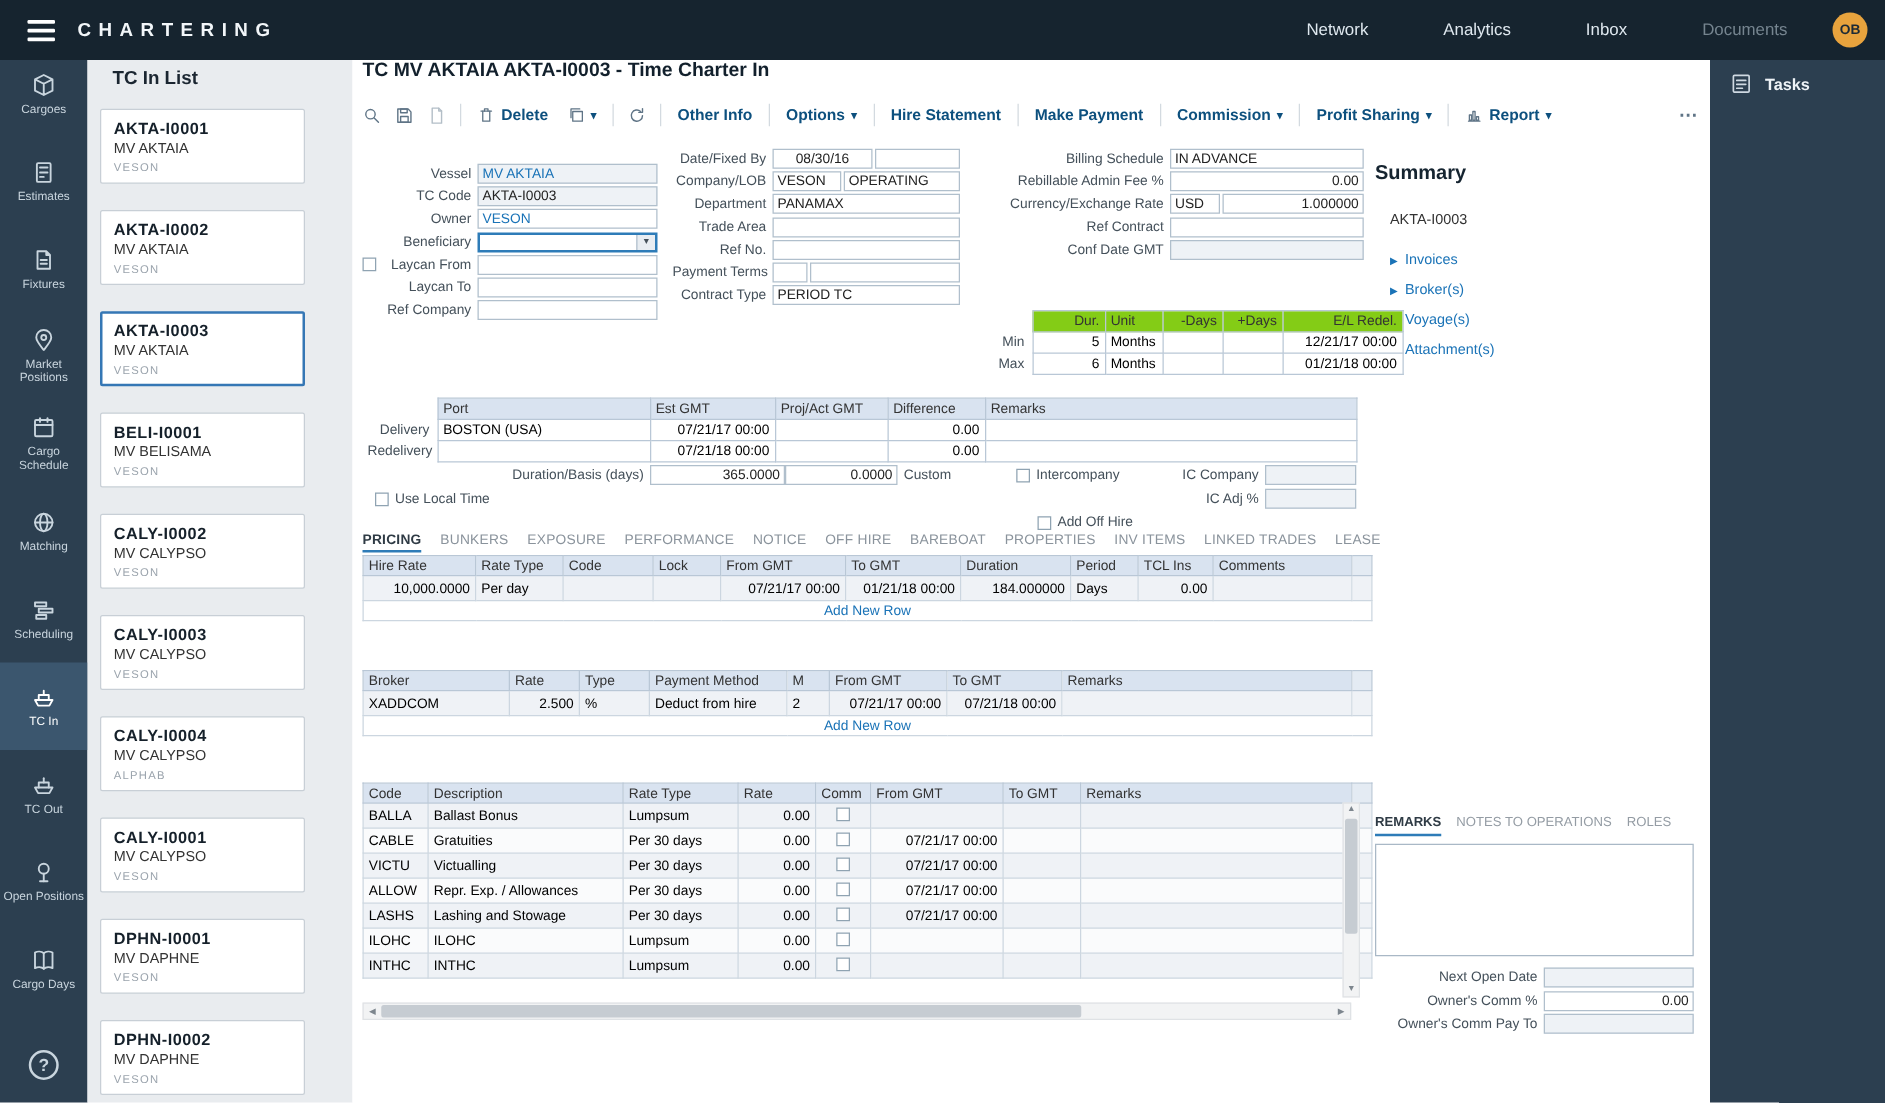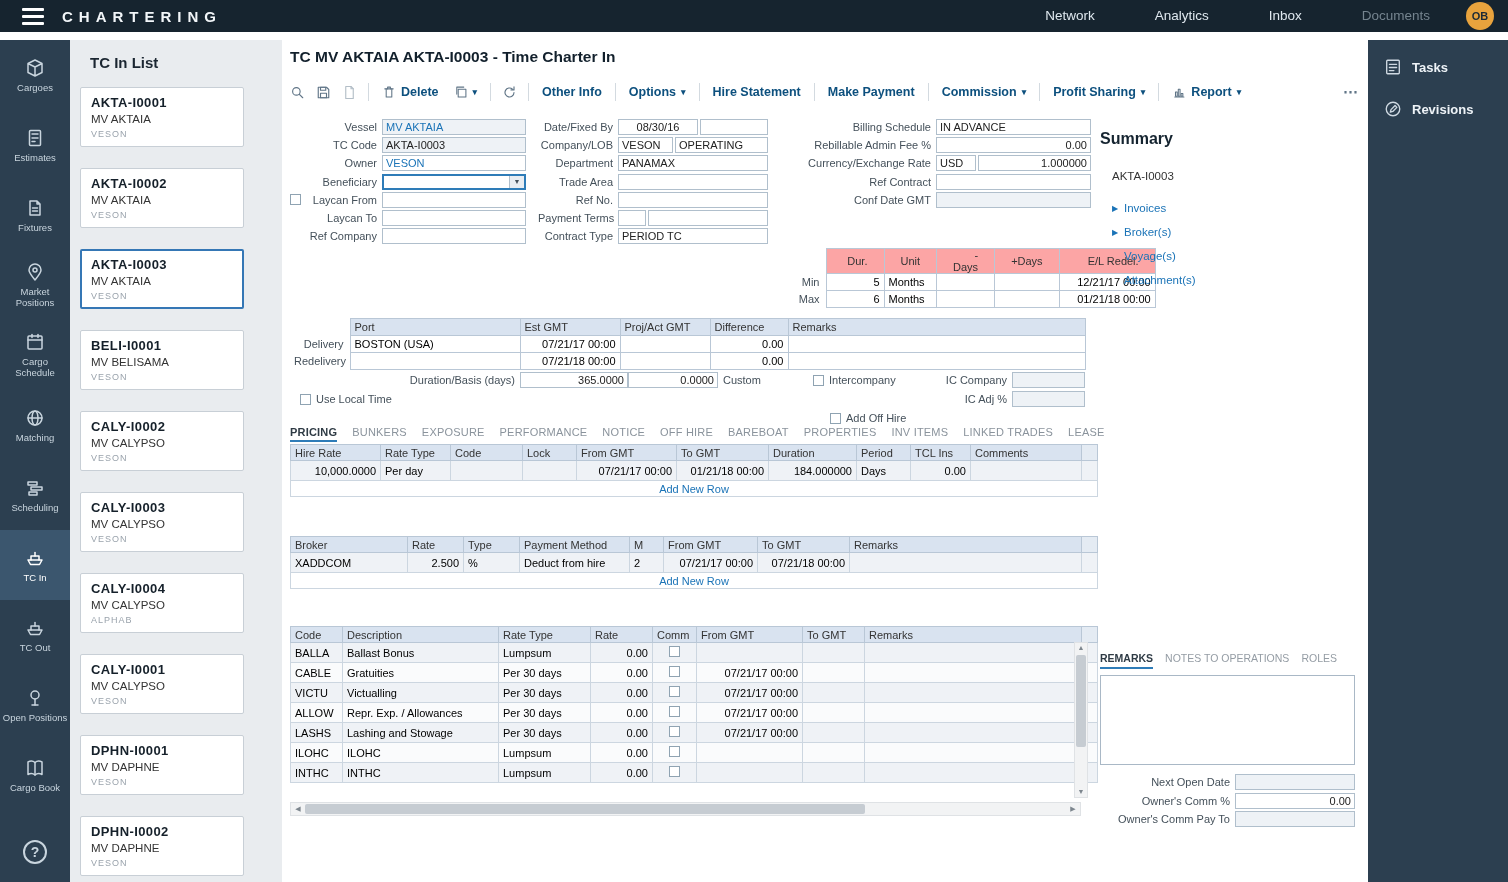--- a/index.html
+++ b/index.html
@@ -2,21 +2,21 @@
 <html><head>
 <meta charset="utf-8">
 <style>
   * { margin:0; padding:0; box-sizing:border-box; }
   html,body { width:1508px; height:882px; overflow:hidden; background:#fff;
               font-family:"Liberation Sans", sans-serif; }
   svg { display:block; }
   .ico { fill:none; stroke:currentColor; stroke-width:1.5; stroke-linecap:round; stroke-linejoin:round; }
 
   
-  .topbar { position:absolute; top:0; left:0; width:1508px; height:32px; background:#16242f;
+  .topbar { position:absolute; top:0; left:0; width:1508px; height:48px; background:#16242f;
             display:flex; align-items:center; color:#fff; z-index:10; }
   .hamburger { width:22px; margin-left:22px; cursor:pointer; }
   .hamburger div { height:3px; background:#fff; margin:4px 0; border-radius:1px; }
   .app-title { font-size:15px; font-weight:bold; letter-spacing:6px; margin-left:18px; color:#f2f6f9; }
   .topnav { margin-left:auto; display:flex; align-items:center; }
   .topnav-item { padding:0 30px; font-size:13.5px; color:#dfe8ef; cursor:pointer; line-height:40px; }
   .topnav-item.dim { color:#75848f; }
   .avatar { width:28px; height:28px; border-radius:50%; background:#e8a33d; color:#1b2a36;
             font-size:11px; font-weight:bold; display:flex; align-items:center; justify-content:center;
             margin:0 14px 0 6px; cursor:pointer; }
@@ -56,21 +56,21 @@
   .tdiv { width:1px; height:18px; background:#d3dae0; }
   .tbtn { background:none; border:none; font-family:inherit; font-size:12.5px; font-weight:bold;
           color:#0d507e; cursor:pointer; display:flex; align-items:center; gap:5px; padding:0 2px; }
   .tbtn svg { width:14px; height:14px; color:#5f7486; }
   .caret { font-size:9px; color:#0d507e; }
   .more-btn { margin-left:auto; font-size:15px; font-weight:bold; color:#5f7486; }
 
   
   .form-area { position:absolute; left:8px; top:78px; width:810px; }
   .fcol { position:absolute; top:0; }
-  .fcol1 { left:0; width:240px; }
+  .fcol1 { left:0; width:240px;margin-top:12px; }
   .fcol2 { left:248px; width:232px; }
   .fcol3 { left:502px; width:301px; }
   .frow { display:flex; align-items:center; height:18.2px; }
   .cbslot { width:14px; display:flex; align-items:center; }
   .lbl { font-size:11px; color:#44505a; text-align:right; padding-right:5px; white-space:nowrap; }
   .fcol1 .lbl { width:78px; }
   .fcol2 .lbl { width:80px; }
   .fcol3 .lbl { width:144px; }
   .fld { height:16px; border:1px solid #b0bfcc; background:#fff; font-size:11px; color:#222;
          display:flex; align-items:center; padding:0 3px; overflow:hidden; white-space:nowrap; }
@@ -80,22 +80,22 @@
   .fld.c { justify-content:center; }
   .cb { width:11px; height:11px; border:1px solid #8fa3b2; background:#fff; display:inline-block;
         cursor:pointer; flex:none; }
   .dd { border:2px solid #2e7cb8; display:flex; align-items:center; padding:0; }
   .dd .dd-btn { margin-left:auto; width:15px; height:100%; background:#e8edf2; border-left:1px solid #b0bfcc;
                 display:flex; align-items:center; justify-content:center; font-size:7px; color:#44505a; cursor:pointer; }
 
   
   .minmax { position:absolute; left:510px; top:208px; font-size:11px; }
   .minmax table { border-collapse:collapse; table-layout:fixed; }
-  .minmax th { background:#fca5a5; border:1px solid #b9c7d6; font-weight:normal; color:#333;
-               height:16px; padding:0 16px; }
+  .minmax th { background:#84cc16; border:1px solid #b9c7d6; font-weight:normal; color:#333;
+               height:16px; padding:0 4px; }
   .minmax td { border:1px solid #b9c7d6; height:17px; padding:0 4px; background:#fff; }
   .minmax .outlbl { border:none; background:none; text-align:right; color:#44505a; padding-right:6px; }
   .tr { text-align:right; } .tl { text-align:left; } .tc { text-align:center; }
 
   
   .delivery { position:absolute; left:8px; top:278px; width:795px; font-size:11px; }
   .delivery table { border-collapse:collapse; table-layout:fixed; width:795px; }
   .delivery th { background:#d9e3f0; border:1px solid #b9c7d6; font-weight:normal; color:#333;
                  height:16px; padding:0 4px; text-align:left; }
   .delivery td { border:1px solid #b9c7d6; height:17px; padding:0 4px; background:#fff; }
@@ -275,21 +275,21 @@
       </span>
     <span>Open Positions</span>
   </div>
   <div class="side-item">
     <span>
         <svg class="ico" viewBox="0 0 20 20">
           <path d="M10 4.5C8.2 3 5 3 3 4v12.5c2-1 5.2-1 7 .5 1.8-1.5 5-1.5 7-.5V4c-2-1-5.2-1-7 .5Z"></path>
           <line x1="10" y1="4.5" x2="10" y2="17"></line>
         </svg>
       </span>
-    <span>Cargo Book</span>
+    <span>Cargo Days</span>
   </div>
   <div class="side-help">
     <div class="qmark">?</div>
   </div>
 </div>
 
 <div class="list-panel">
   <div class="list-title">TC In List</div>
   <div>
 
@@ -940,20 +940,13 @@
 <div class="right-sidebar">
   <div class="rs-item">
     <svg class="ico" viewBox="0 0 20 20">
         <rect x="3" y="2.5" width="14" height="15" rx="1"></rect>
         <line x1="6" y1="7" x2="14" y2="7"></line>
         <line x1="6" y1="10.5" x2="14" y2="10.5"></line>
         <line x1="6" y1="14" x2="11" y2="14"></line>
       </svg>
     <span>Tasks</span>
   </div>
-  <div class="rs-item">
-    <svg class="ico" viewBox="0 0 20 20">
-        <circle cx="10" cy="10" r="7.5"></circle>
-        <path d="M7 13.5l.8-2.8 4.5-4.5 2 2-4.5 4.5z"></path>
-      </svg>
-    <span>Revisions</span>
-  </div>
 </div>
 
 </body></html>

